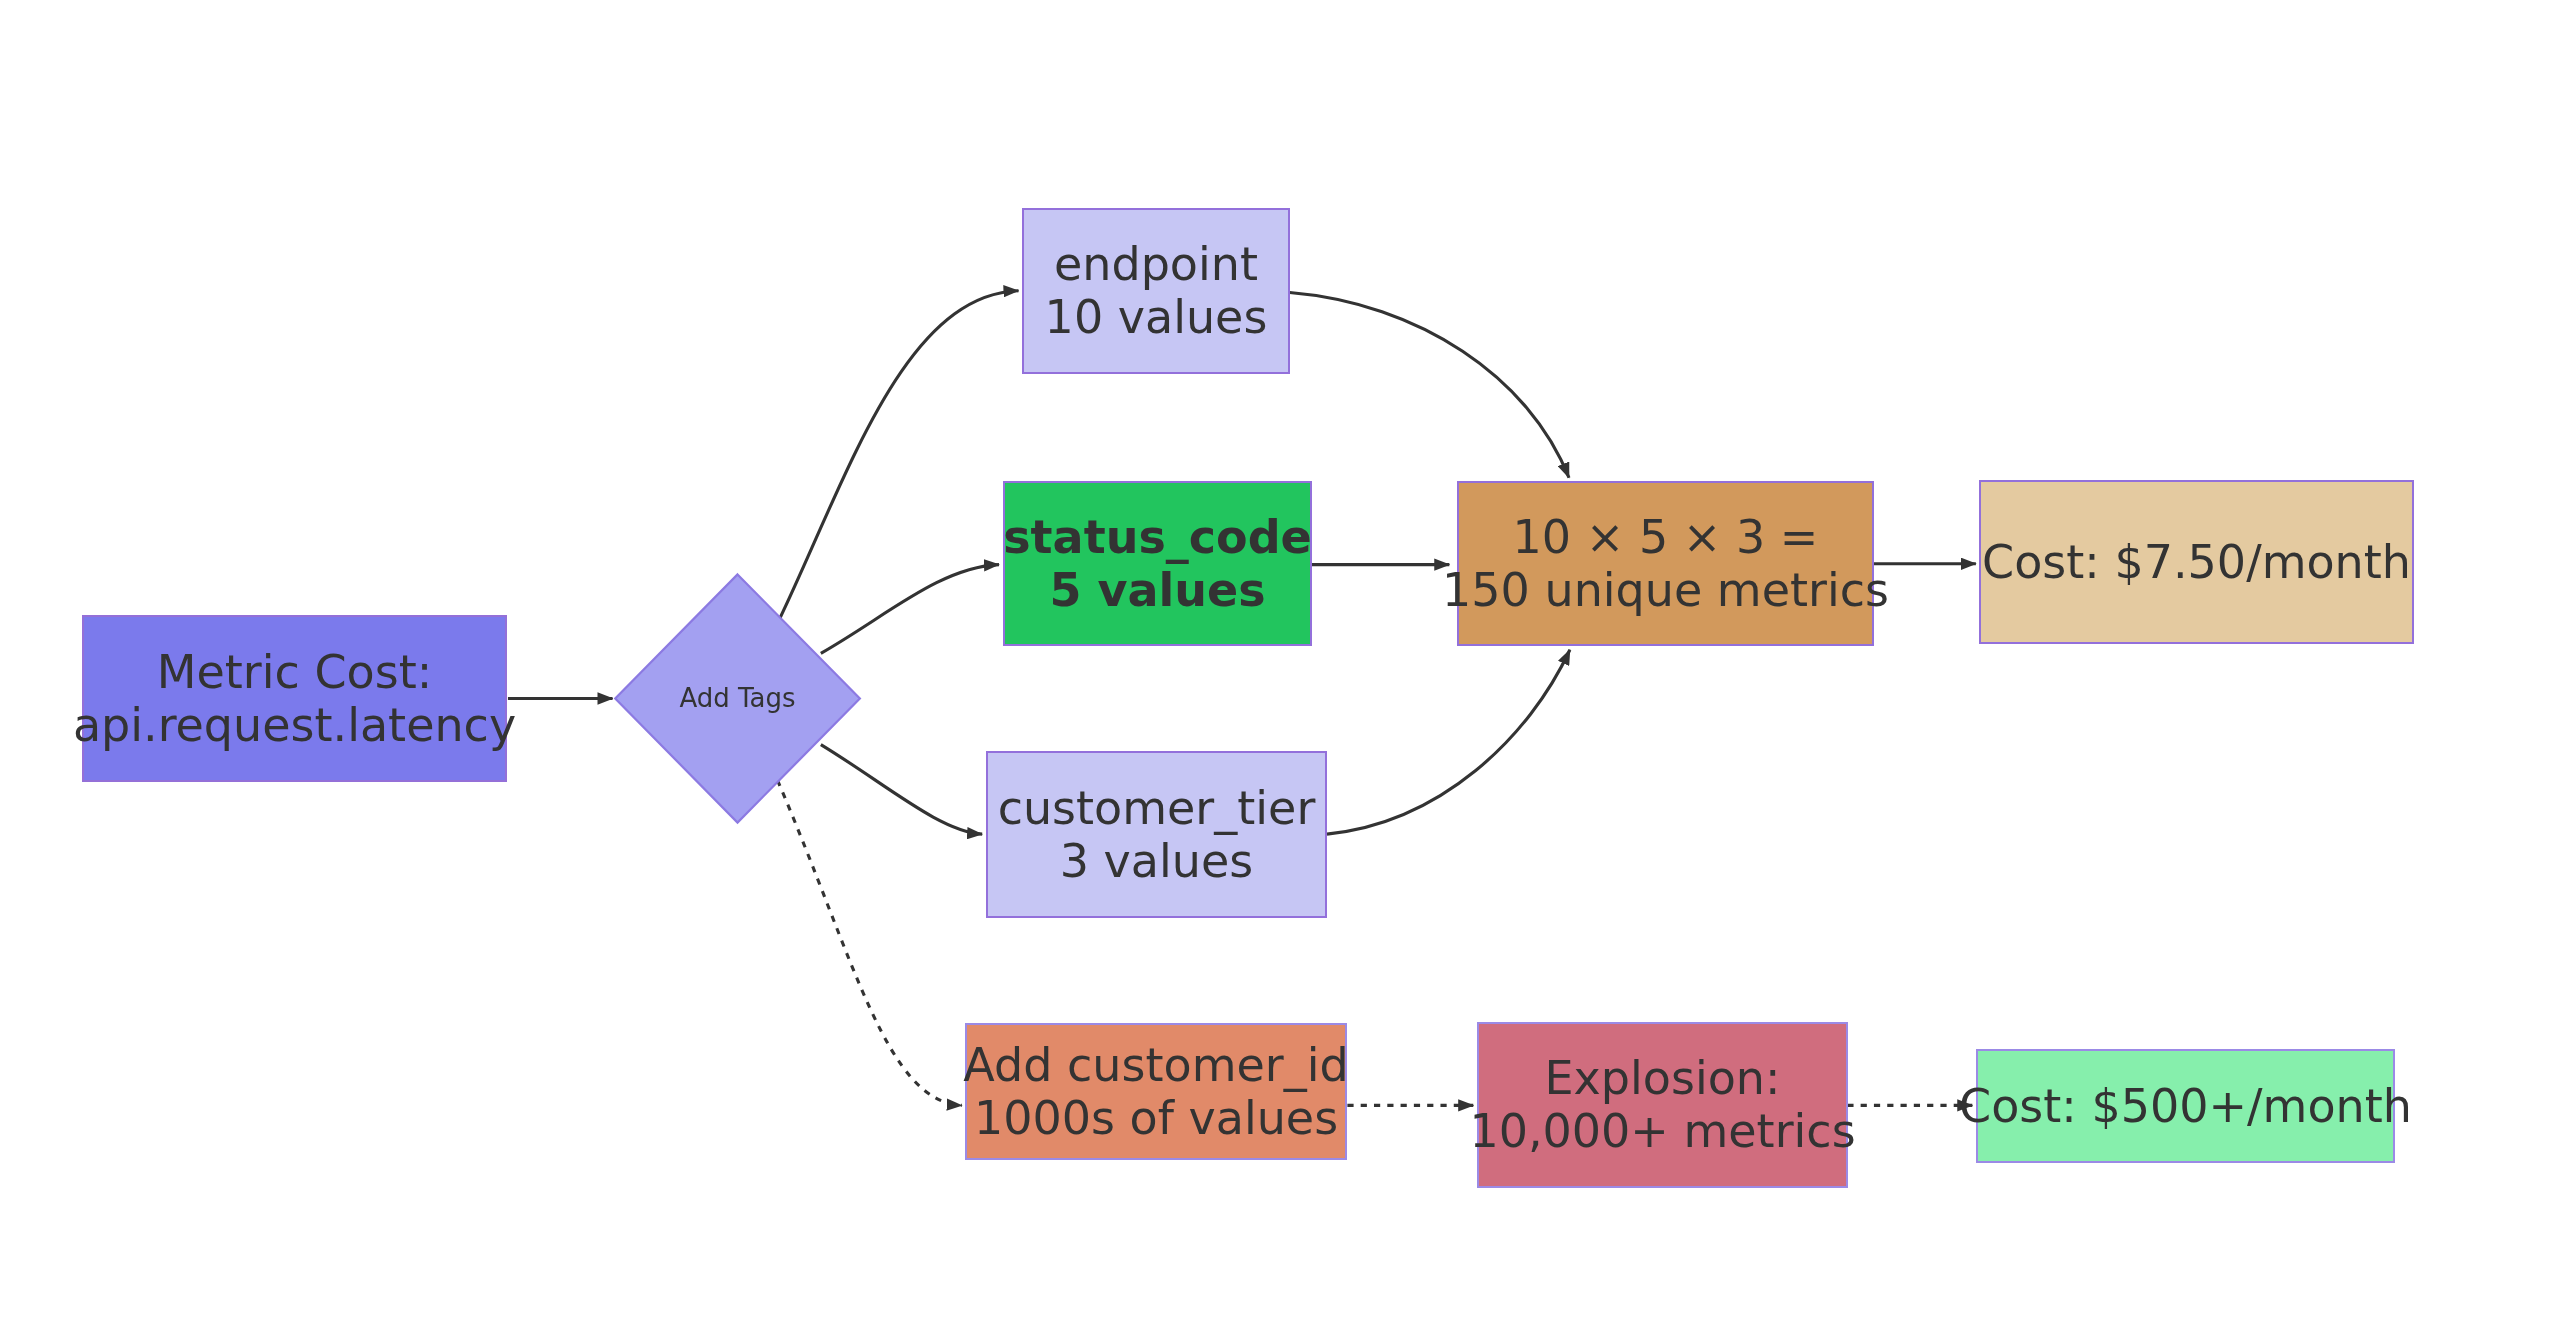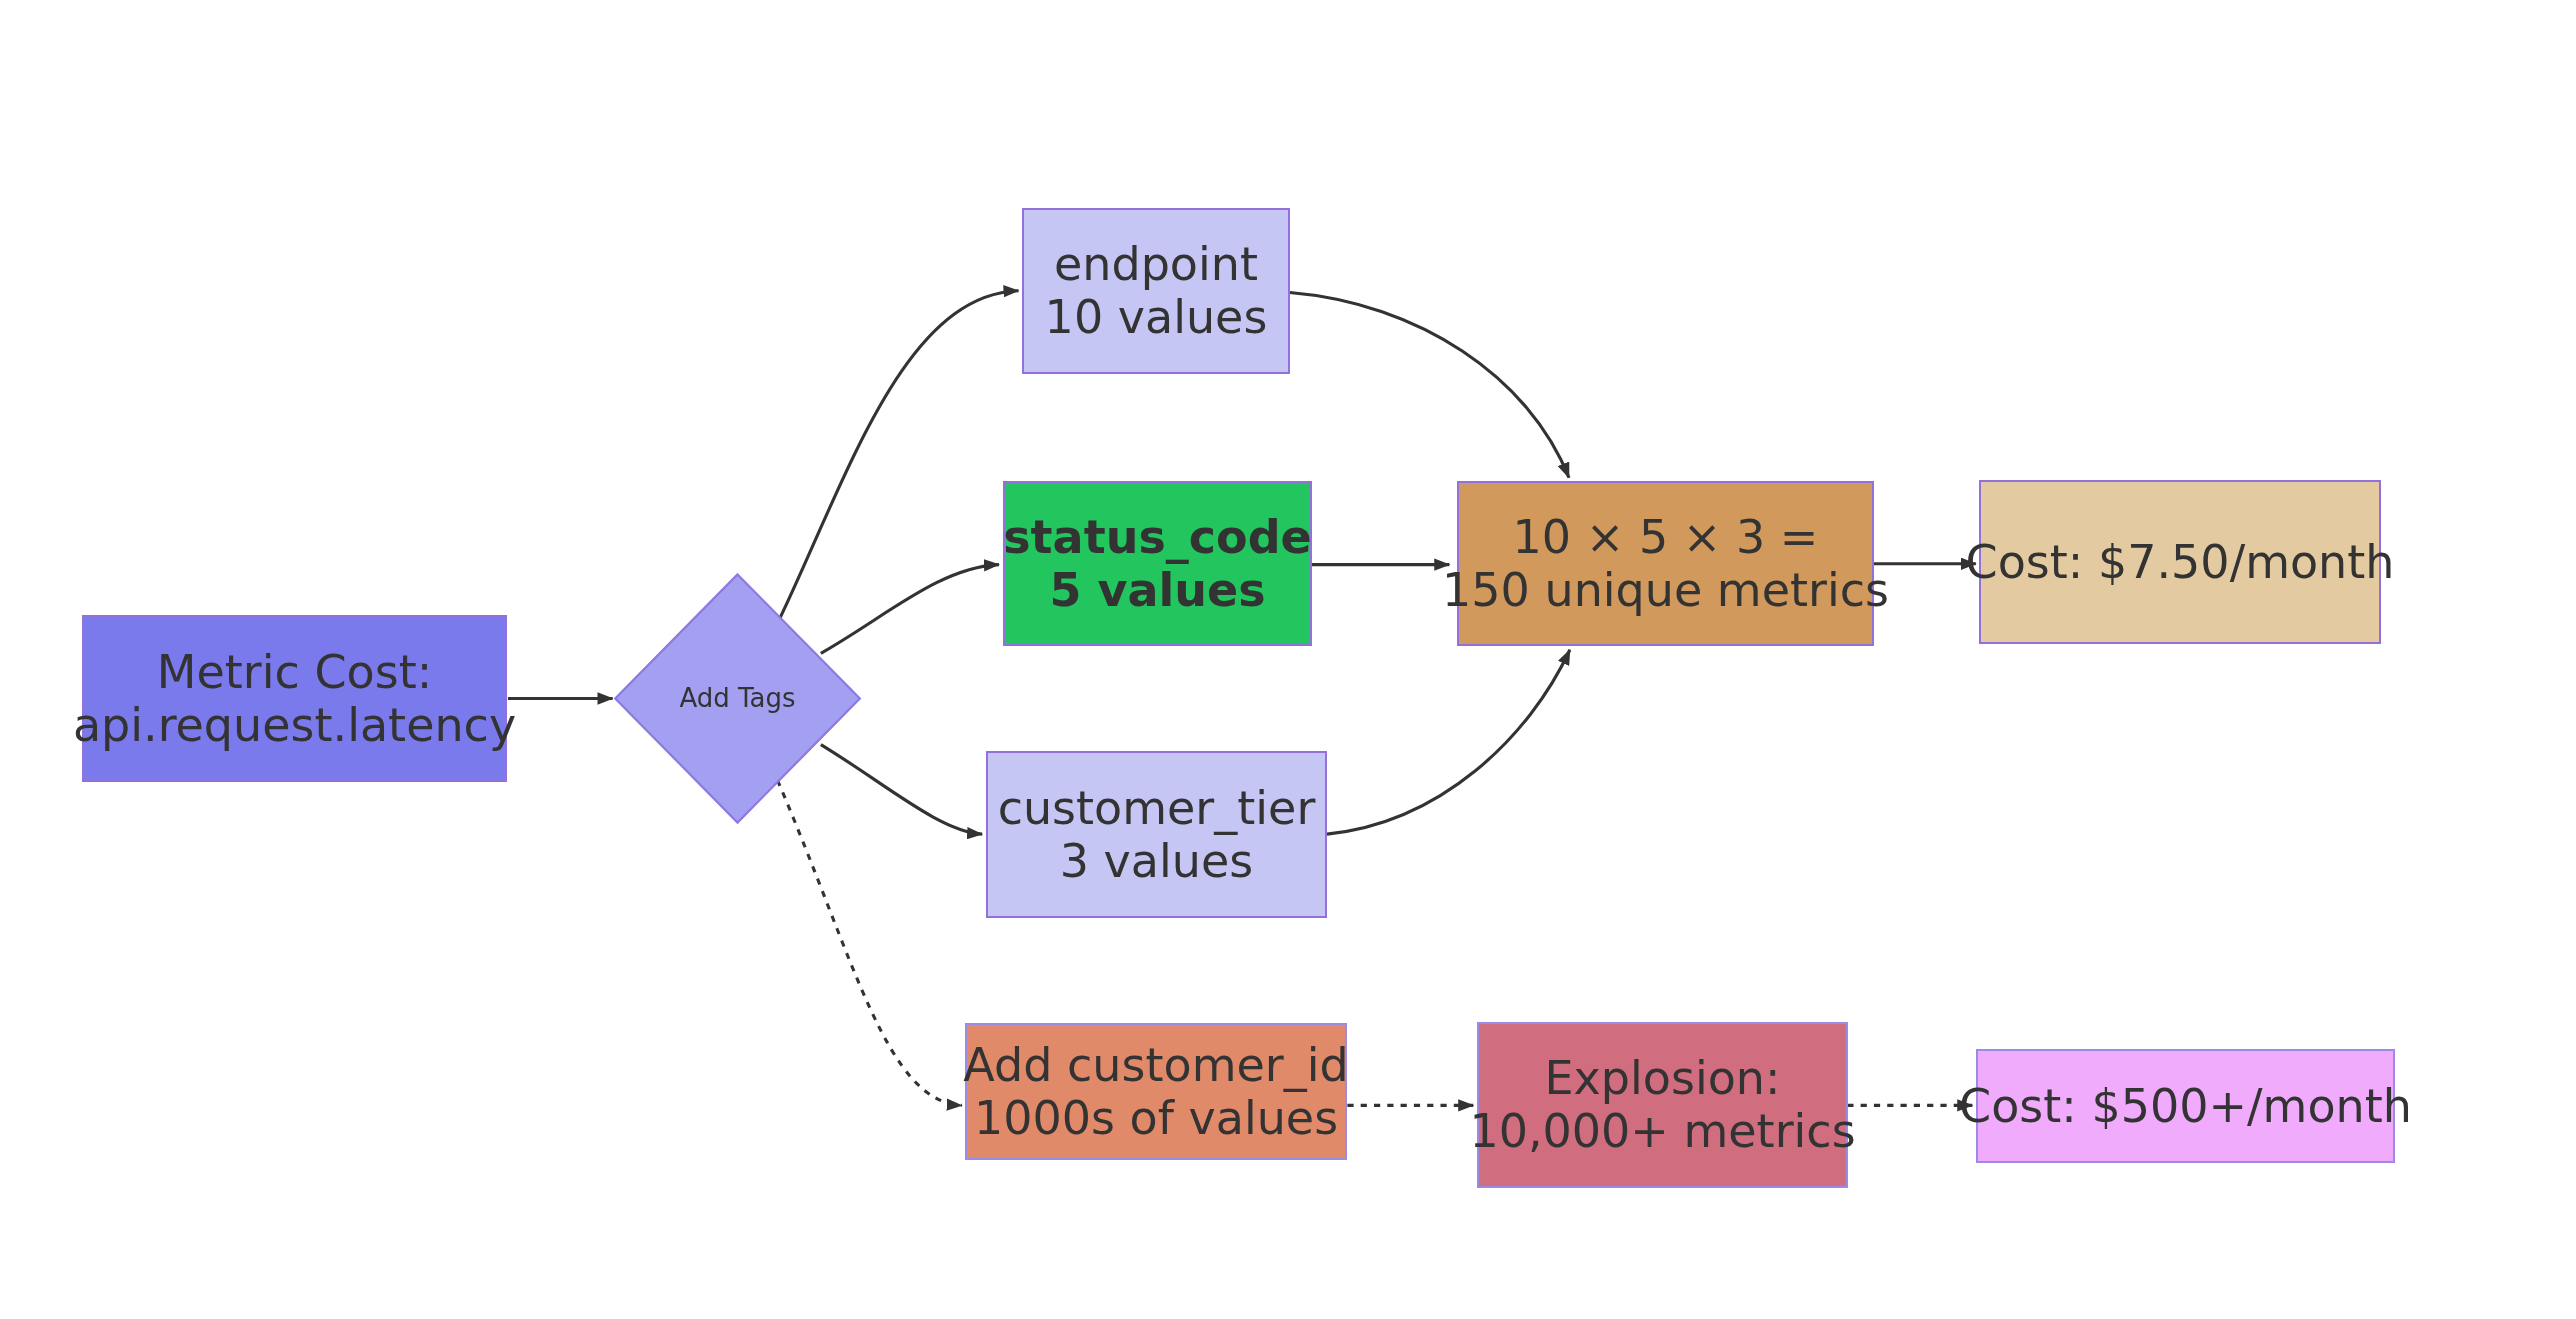--- a/index.html
+++ b/index.html
@@ -103,32 +103,32 @@
   <div class="node" style="left: 986px; top: 751px; width: 341px; height: 167px; background-color: rgb(198, 198, 244); border-color: rgb(147, 112, 219);">
     <div class="node-line">customer_tier</div>
     <div class="node-line">3 values</div>
   </div>
 
   <div class="node" style="left: 1457px; top: 481px; width: 417px; height: 165px; background-color: rgb(210, 153, 92); border-color: rgb(147, 112, 219);">
     <div class="node-line">10 × 5 × 3 =</div>
     <div class="node-line">150 unique metrics</div>
   </div>
 
-  <div class="node" style="left: 1979px; top: 480px; width: 402px; height: 164px; background-color: rgb(228, 202, 160); border-color: rgb(147, 112, 219);">
+  <div class="node" style="left: 1979px; top: 480px; width: 435px; height: 164px; background-color: rgb(228, 202, 160); border-color: rgb(147, 112, 219);">
     <div class="node-line">Cost: $7.50/month</div>
   </div>
 
   <div class="node" style="left: 965px; top: 1023px; width: 382px; height: 137px; background-color: rgb(225, 138, 105); border-color: rgb(155, 138, 230);">
     <div class="node-line">Add customer_id</div>
     <div class="node-line">1000s of values</div>
   </div>
 
   <div class="node" style="left: 1477px; top: 1022px; width: 371px; height: 166px; background-color: rgb(208, 109, 126); border-color: rgb(155, 138, 230);">
     <div class="node-line">Explosion:</div>
     <div class="node-line">10,000+ metrics</div>
   </div>
 
-  <div class="node" style="left: 1976px; top: 1049px; width: 419px; height: 114px; background-color: #f0abfc; border-color: rgb(155, 138, 230);">
+  <div class="node" style="left: 1976px; top: 1049px; width: 419px; height: 114px; background-color: #86efac; border-color: rgb(155, 138, 230);">
     <div class="node-line">Cost: $500+/month</div>
   </div>
 
 </div>
 
 
 </body></html>

